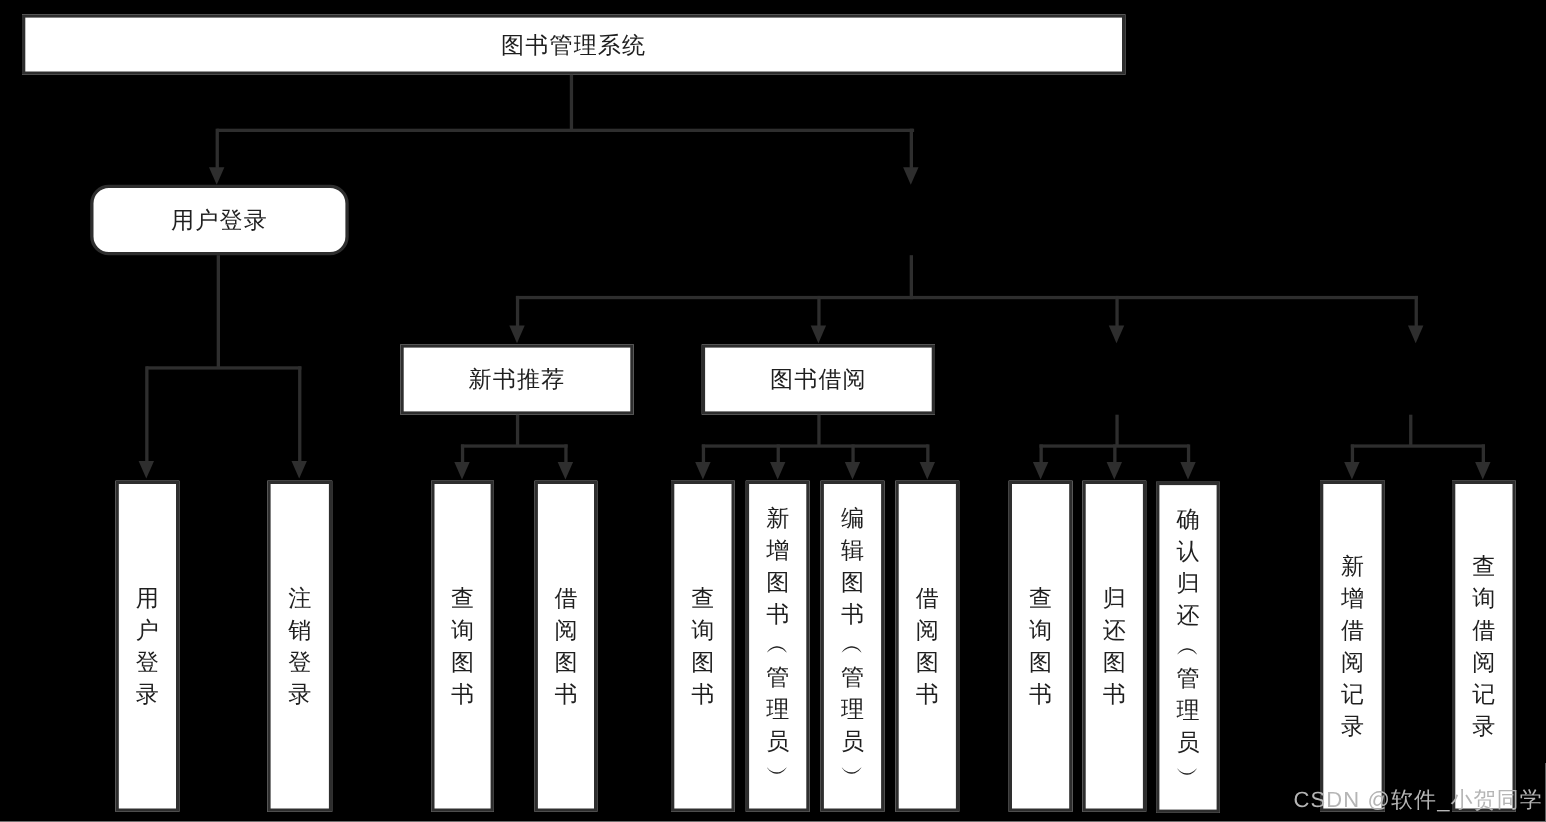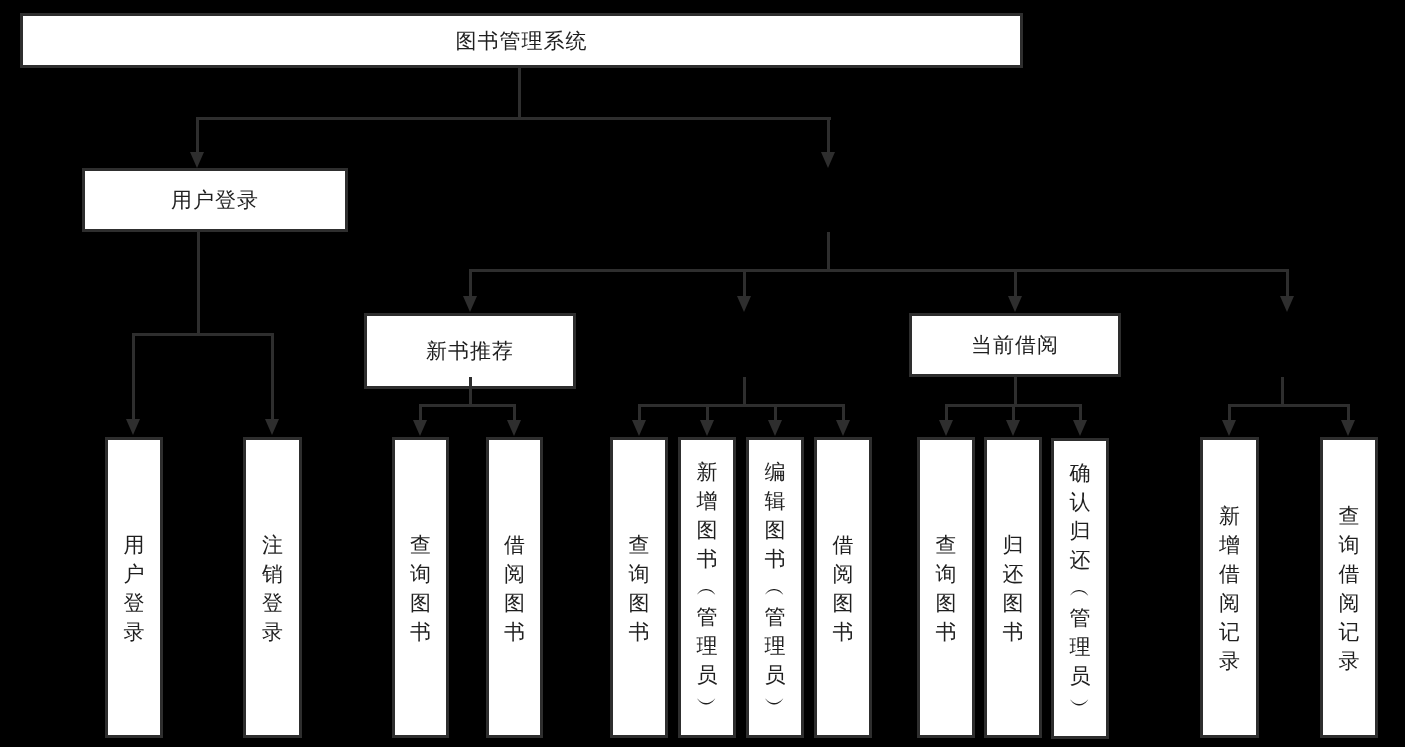--- a/index.html
+++ b/index.html
@@ -55,21 +55,21 @@
     <span>图书管理系统</span>
   </div>
 
   <div class="vline" style="left:518px;top:68px;height:51px;"></div>
   <div class="hline" style="left:197px;top:117px;width:634px;"></div>
   <div class="vline" style="left:196px;top:117px;height:36px;"></div>
   <div class="ahead" style="left:190px;top:152px;"></div>
   <div class="vline" style="left:827px;top:117px;height:36px;"></div>
   <div class="ahead" style="left:821px;top:152px;"></div>
 
-  <div class="node" style="left:82px;top:168px;width:266px;height:64px;">
+  <div class="node" style="left:82px;top:168px;width:235px;height:64px;border-radius:17px;">
     <span>用户登录</span>
   </div>
 
   <div class="vline" style="left:197px;top:232px;height:103px;"></div>
   <div class="hline" style="left:133px;top:333px;width:141px;"></div>
   <div class="vline" style="left:132px;top:333px;height:87px;"></div>
   <div class="ahead" style="left:126px;top:419px;"></div>
   <div class="vline" style="left:271px;top:333px;height:87px;"></div>
   <div class="ahead" style="left:265px;top:419px;"></div>
 
@@ -77,25 +77,25 @@
   <div class="hline" style="left:469px;top:269px;width:820px;"></div>
   <div class="vline" style="left:469px;top:269px;height:28px;"></div>
   <div class="ahead" style="left:463px;top:296px;"></div>
   <div class="vline" style="left:743px;top:269px;height:28px;"></div>
   <div class="ahead" style="left:737px;top:296px;"></div>
   <div class="vline" style="left:1014px;top:269px;height:28px;"></div>
   <div class="ahead" style="left:1008px;top:296px;"></div>
   <div class="vline" style="left:1286px;top:269px;height:28px;"></div>
   <div class="ahead" style="left:1280px;top:296px;"></div>
 
-  <div class="node" style="left:364px;top:313px;width:212px;height:76px;">
+  <div class="node" style="left:364px;top:313px;width:212px;height:64px;">
     <span>新书推荐</span>
   </div>
-  <div class="node" style="left:909px;top:313px;width:212px;height:64px;">
-    <span>当前借阅</span>
+  <div class="node" style="left:638px;top:313px;width:212px;height:64px;">
+    <span>图书借阅</span>
   </div>
 
   <div class="vline" style="left:469px;top:377px;height:29px;"></div>
   <div class="hline" style="left:419px;top:404px;width:97px;"></div>
   <div class="vline" style="left:419px;top:404px;height:17px;"></div>
   <div class="ahead" style="left:413px;top:420px;"></div>
   <div class="vline" style="left:513px;top:404px;height:17px;"></div>
   <div class="ahead" style="left:507px;top:420px;"></div>
 
   <div class="vline" style="left:743px;top:377px;height:29px;"></div>
@@ -246,14 +246,15 @@
     <span>
         <div class="vchar">查</div>
         <div class="vchar">询</div>
         <div class="vchar">借</div>
         <div class="vchar">阅</div>
         <div class="vchar">记</div>
         <div class="vchar">录</div>
       </span>
   </div>
 
+  <div class="watermark">CSDN @软件_小贺同学</div>
 
 </div>
 
 </body></html>

